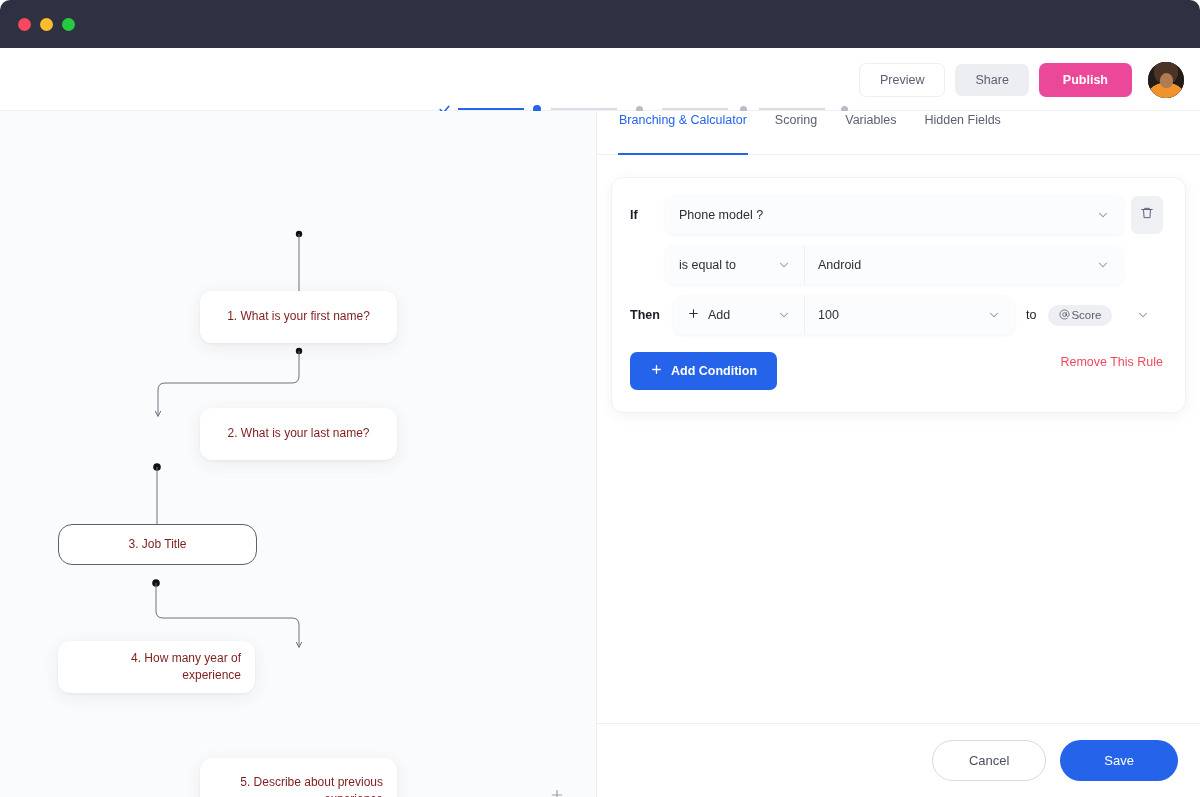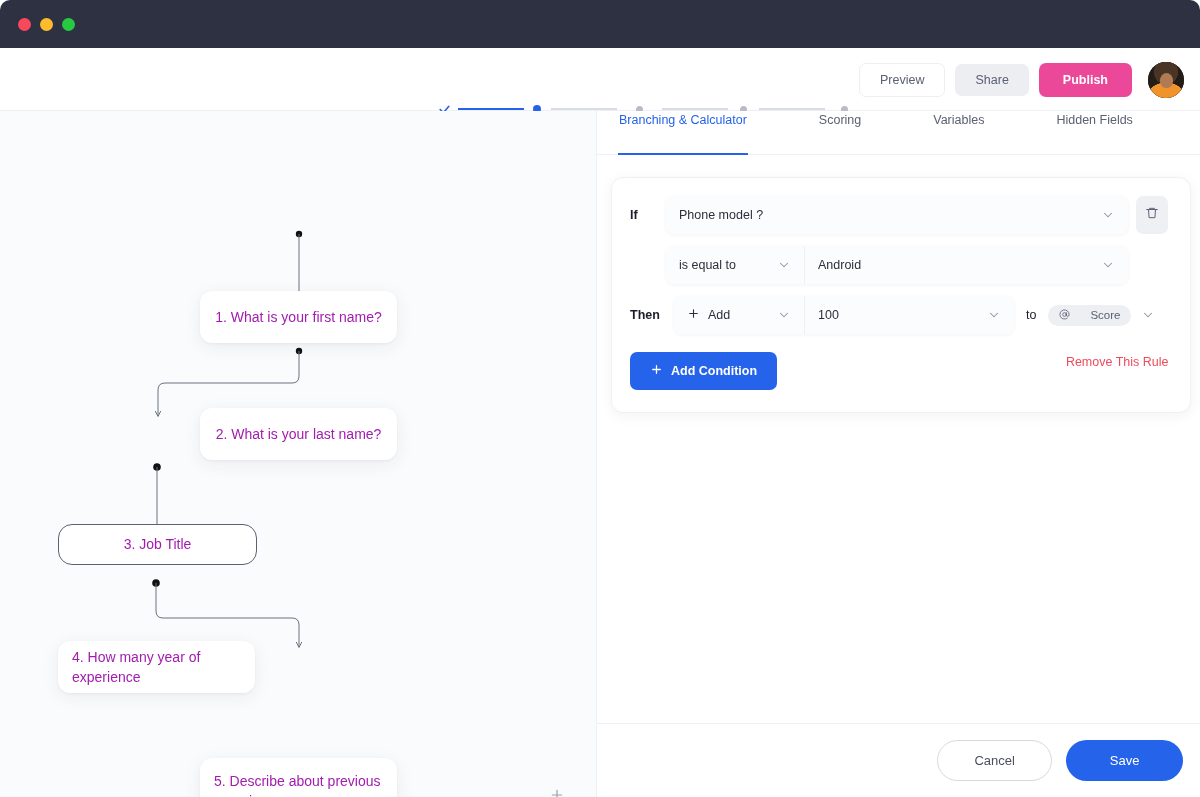--- a/index.html
+++ b/index.html
@@ -95,22 +95,22 @@
     border-right: 1px solid #eef0f4;
     overflow: hidden;
   }
   .flow-svg { position: absolute; left: 0; top: 0; }
   .node {
     position: absolute;
     background: #ffffff;
     border-radius: 12px;
     box-shadow: 0 4px 18px rgba(28,40,64,.07), 0 1px 3px rgba(28,40,64,.05);
     display: flex; align-items: center; justify-content: center;
-    text-align: left;
-    font-size: 14px; color: #a21caf; line-height: 1.45;
+    text-align: right;
+    font-size: 12px; color: #7f1d1d; line-height: 1.45;
     padding: 10px 14px; cursor: pointer;
   }
   .node.selected { border: 1px solid #5b6072; box-shadow: none; border-radius: 14px; }
 
   .zoom-controls {
     position: absolute; left: 545px; top: 672px;
     display: flex; flex-direction: column; align-items: center; gap: 17px;
   }
   .zc { width: 24px; height: 24px; display: flex; align-items: center; justify-content: center;
         color: #9aa0ad; cursor: pointer; }
@@ -120,21 +120,21 @@
   .panel { flex: 1; background: #ffffff; position: relative; display: flex; flex-direction: column; }
   .tabs {
     display: flex; padding: 0 22px; border-bottom: 1px solid #eef0f4;
     flex: 0 0 44px; align-items: stretch;
   }
   .tab {
     font-size: 12.5px; color: #5b6072; cursor: pointer;
     display: flex; align-items: flex-start; padding-top: 2px;
     position: relative;
   }
-  .tab + .tab { margin-left: 72px; justify-content: center; }
+  .tab + .tab { margin-left: 28px; justify-content: center; }
   .tab.active { color: #2563eb; }
   .tab.active::after {
     content: ""; position: absolute; left: -1px; right: -1px; bottom: -1px;
     height: 2px; background: #2563eb;
   }
 
   .panel-body { flex: 1; padding: 22px 14px 0 14px; overflow: hidden; }
 
   .rule-card {
     background: #fff; border: 1px solid #f0f1f5; border-radius: 12px;
@@ -159,21 +159,21 @@
   }
   .field-group .field { box-shadow: none; border-radius: 0; }
   .field-group .field + .field { border-left: 1px solid #eef0f4; }
   .trash-btn {
     width: 32px; height: 38px; margin-left: 8px; border-radius: 7px;
     background: #eef0f3; display: flex; align-items: center; justify-content: center;
     color: #5b6072; cursor: pointer; flex: 0 0 32px;
   }
   .chip {
     background: #edeff3; border-radius: 12px; padding: 4px 11px;
-    font-size: 11.5px; color: #5b6072; display: inline-flex; align-items: center; gap: 20px;
+    font-size: 11.5px; color: #5b6072; display: inline-flex; align-items: center; gap: 1px;
   }
   .btn-add-cond {
     margin-top: 18px; background: #2563eb; color: #fff; border: none;
     border-radius: 7px; padding: 11px 20px; font-size: 12.5px; font-weight: 600;
     cursor: pointer; display: inline-flex; align-items: center; gap: 8px;
     font-family: "Liberation Sans", sans-serif;
   }
   .remove-rule { color: #f04a5c; font-size: 12.5px; cursor: pointer; }
   .card-foot { display: flex; align-items: center; justify-content: space-between; }
 

